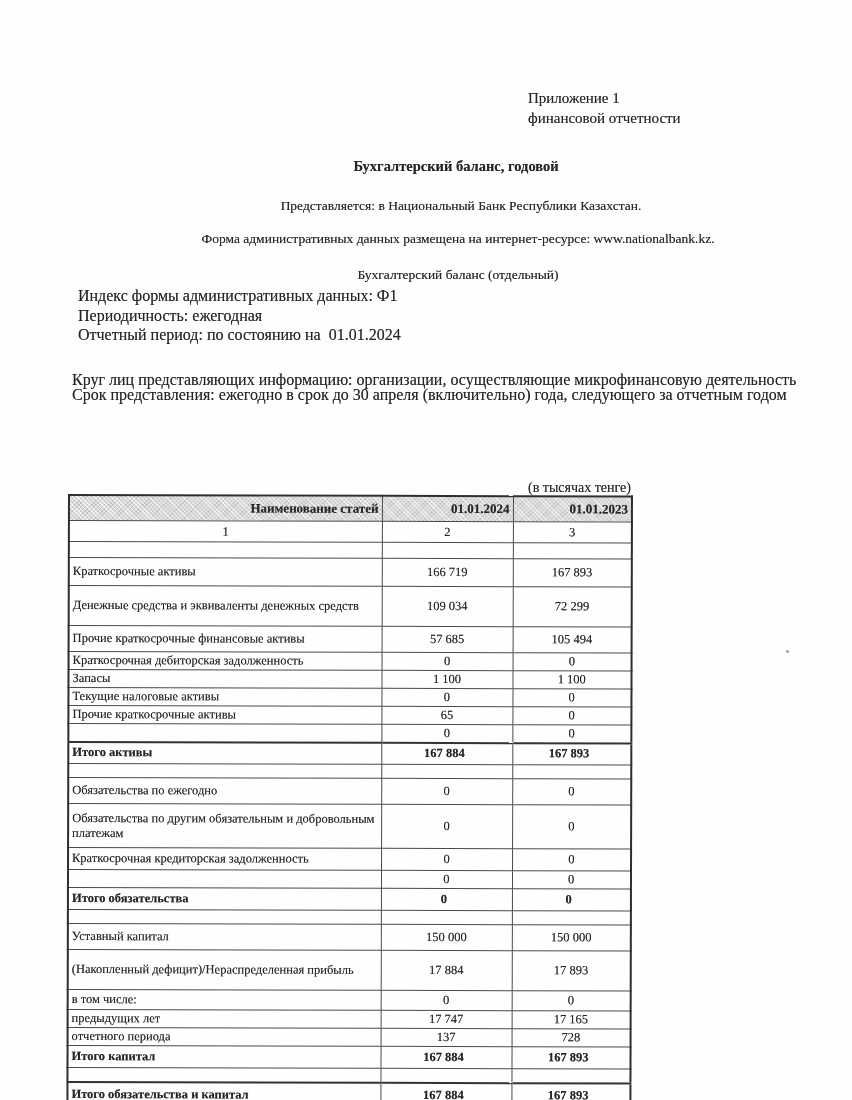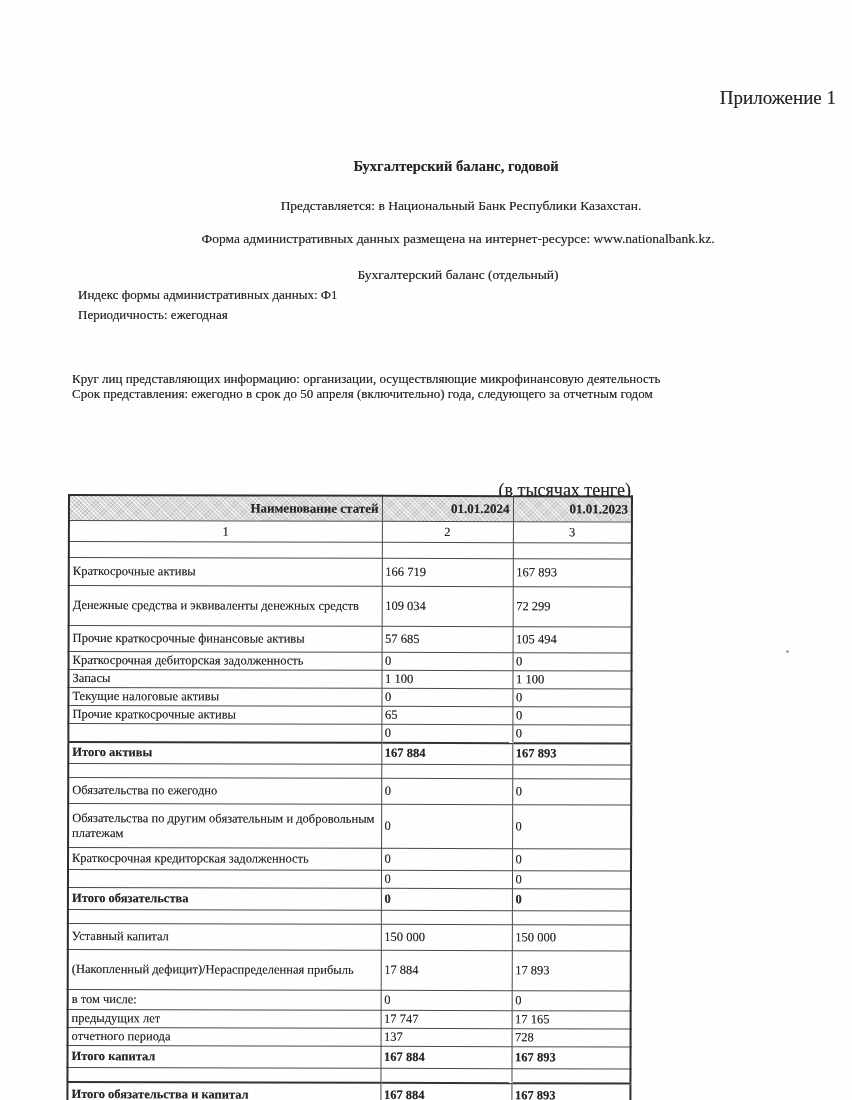--- a/index.html
+++ b/index.html
@@ -8,39 +8,39 @@
     width: 852px;
     height: 1100px;
     background: #fefefe;
     overflow: hidden;
     font-family: "Liberation Serif", "DejaVu Serif", serif;
     color: #262626;
     text-shadow: 0 0 0.6px rgba(40,40,40,.55);
   }
   .abs { position: absolute; }
   .corner-note {
-    right: 16px; top: 88px; width: 300px;
-    text-align: right; font-size: 19px; line-height: 20px;
+    right: 24px; top: 88px; width: 300px;
+    font-size: 15px; line-height: 20px;
   }
   .doc-title {
     left: 0; top: 158px; width: 912px;
     text-align: center; font-weight: bold; font-size: 14.5px;
   }
   .line-submit  { left: 0; top: 198px; width: 922px; text-align: center; font-size: 13.5px; }
   .line-formloc { left: 0; top: 231px; width: 916px; text-align: center; font-size: 13.5px; }
   .line-formname{ left: 0; top: 267px; width: 916px; text-align: center; font-size: 13.5px; }
-  .meta { left: 78px; font-size: 13px; white-space: pre-wrap; }
+  .meta { left: 78px; font-size: 16px; white-space: pre-wrap; }
   .meta-index   { top: 287px; }
   .meta-period  { top: 307px; }
   .meta-report  { top: 326px; }
   .meta-scope   { left: 72px; top: 371px; }
   .meta-deadline{ left: 72px; top: 386px; }
   .units-note {
     left: 331px; top: 480px; width: 300px;
-    text-align: right; font-size: 18px;
+    text-align: right; font-size: 14px;
   }
   .tbl-wrap { left: 68px; top: 494px; transform: rotate(0.15deg); transform-origin: 0 0; }
   table.balance {
     border-collapse: collapse;
     table-layout: fixed;
     width: 563px;
     font-size: 12.5px;
   }
   table.balance col.c1 { width: 313px; }
   table.balance col.c2 { width: 131px; }
@@ -57,46 +57,48 @@
     text-align: right;
     font-size: 13px;
     height: 24px;
     background-color: #dadada;
     background-image:
       repeating-linear-gradient(45deg, rgba(255,255,255,.75) 0 1px, transparent 1px 3px),
       repeating-linear-gradient(135deg, rgba(105,105,105,.28) 0 1px, transparent 1px 3px);
   }
   tr.numbering td { text-align: center; height: 20px; font-size: 12.5px; }
   td.c-label { text-align: left; }
-  td.c-num { }
-  td.c-num.right { text-align: left; padding-right: 8px; }
+  td.c-num { text-align: center; }
+  td.c-num.right { text-align: center; padding-right: 8px; }
   .bold { font-weight: bold; }
   tr.thick-top td { border-top: 2px solid #333; }
   .speck { position: absolute; left: 786px; top: 650px; width: 3px; height: 3px;
            background: #8a8a8a; border-radius: 50%; opacity: .8; }
 </style>
 </head>
 <body>
 
 <div class="sheet">
 
   <div class="abs corner-note">
     <div>Приложение 1</div>
+    <div>финансовой отчетности</div>
   </div>
 
   <div class="abs doc-title">Бухгалтерский баланс, годовой</div>
 
   <div class="abs line-submit">Представляется: в Национальный Банк Республики Казахстан.</div>
   <div class="abs line-formloc">Форма административных данных размещена на интернет-ресурсе: www.nationalbank.kz.</div>
   <div class="abs line-formname">Бухгалтерский баланс (отдельный)</div>
 
   <div class="abs meta meta-index">Индекс формы административных данных: Ф1</div>
   <div class="abs meta meta-period">Периодичность: ежегодная</div>
+  <div class="abs meta meta-report">Отчетный период: по состоянию на  01.01.2024</div>
   <div class="abs meta meta-scope">Круг лиц представляющих информацию: организации, осуществляющие микрофинансовую деятельность</div>
-  <div class="abs meta meta-deadline">Срок представления: ежегодно в срок до 50 апреля (включительно) года, следующего за отчетным годом</div>
+  <div class="abs meta meta-deadline">Срок представления: ежегодно в срок до 30 апреля (включительно) года, следующего за отчетным годом</div>
 
   <div class="abs units-note">(в тысячах тенге)</div>
 
   <div class="abs tbl-wrap">
     <table class="balance">
       <colgroup>
           <col class="c1">
           <col class="c2">
           <col class="c3">
         </colgroup>

